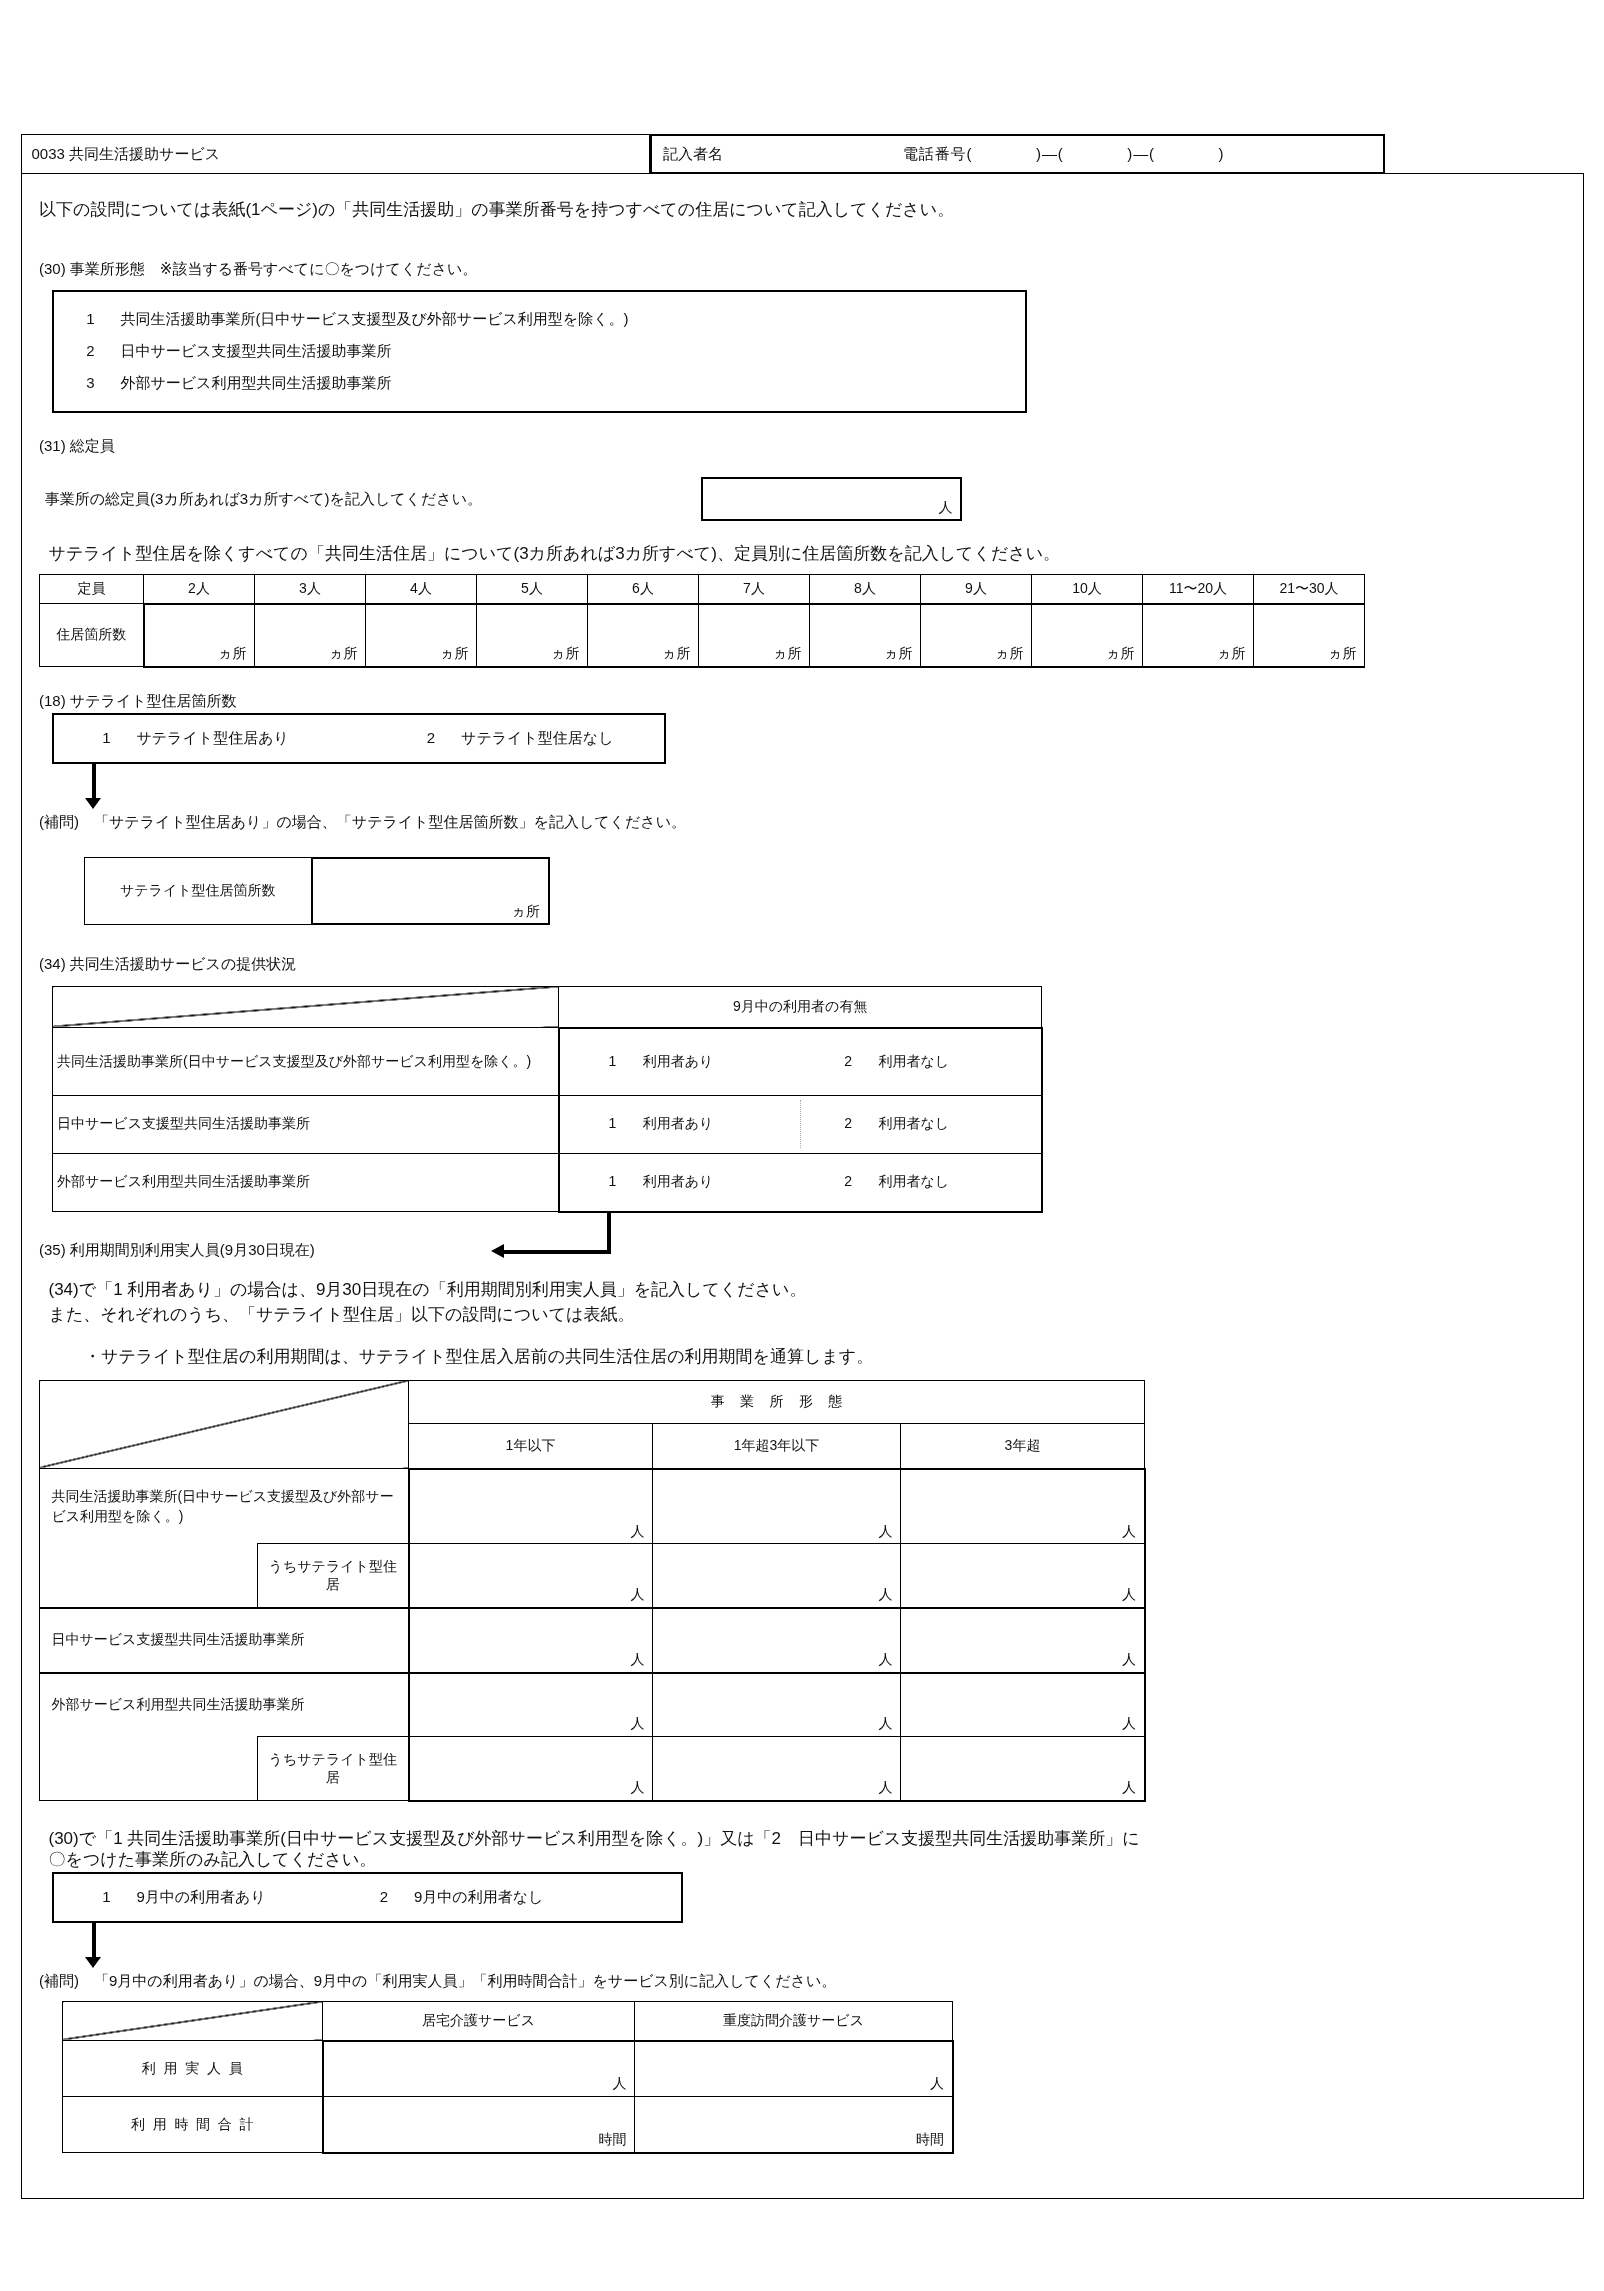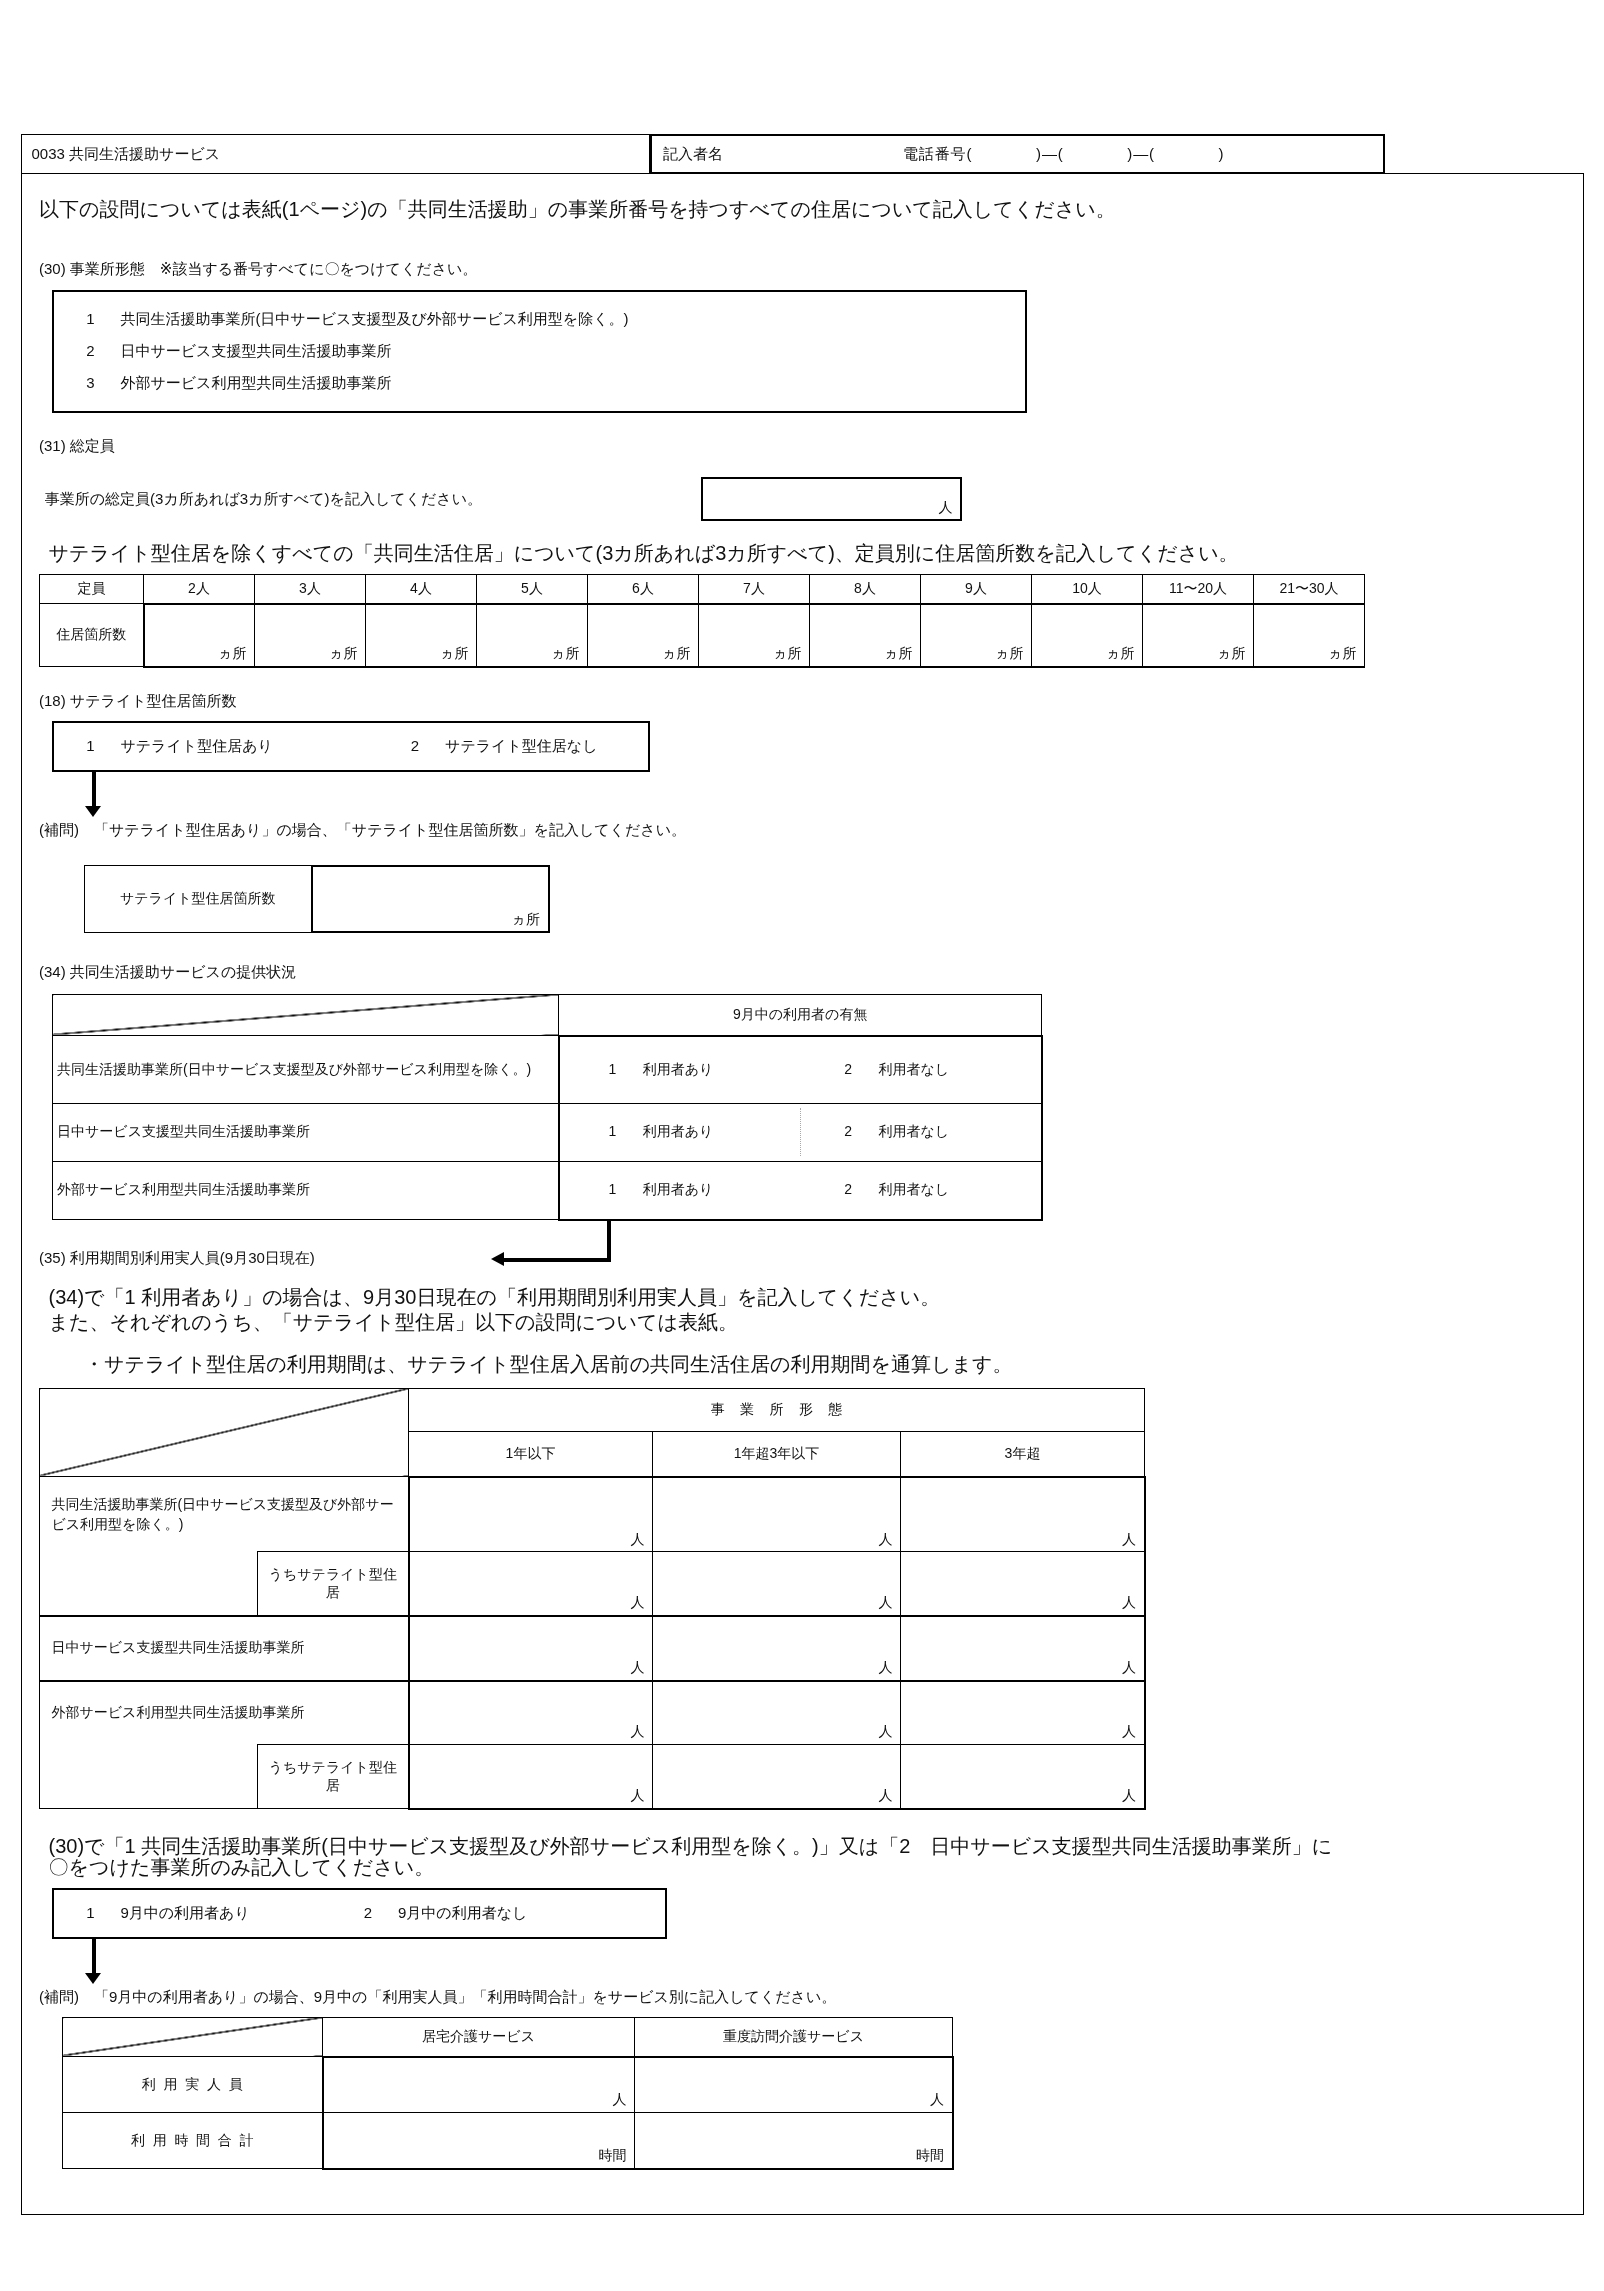--- a/index.html
+++ b/index.html
@@ -6,33 +6,33 @@
   body{width:1604px;min-height:2291px;font-family:"Liberation Sans","DejaVu Sans",sans-serif;color:#111;}
   .sheet{width:1563px;margin:134px 0 0 21px;}
   
   .hdr{display:flex;align-items:stretch;height:40px;margin-bottom:-0.9px;position:relative;z-index:2;}
   .hdr-left{width:617px;border:0.9px solid #000;display:flex;align-items:center;padding-left:9.5px;font-size:15px;background:#fff;}
   .hdr-right{width:731px;border:2.8px solid #000;display:flex;align-items:center;font-size:15px;background:#fff;}
   .hdr-right .rec{margin-left:11.4px;}
   .hdr-right .tel{margin-left:180px;letter-spacing:0.9px;}
   
   .pagebox{border:0.9px solid #000;padding:0 17px 44px 17px;background:#fff;}
-  .line{font-size:20px;line-height:21px;}
+  .line{font-size:17px;line-height:21px;}
   .intro{margin-top:24.6px;}
   .qhead{margin-top:28px;font-size:15px;}
   
   .choicebox{border:2.8px solid #000;margin-left:13.2px;display:flex;align-items:center;font-size:15px;}
   .cb-row{display:block;}
   .onum{display:inline-block;min-width:13.2px;}
   .olabel{margin-left:21px;}
   
   .box30{border:2.8px solid #000;margin-top:11.4px;margin-left:13.2px;width:939px;padding:11.4px 0 11.4px 32px;}
   .box30 .cb-row{line-height:32px;}
   
-  .box1line{height:47px;margin-top:10px;padding-left:32px;}
+  .box1line{height:47px;margin-top:2px;padding-left:48px;}
   .w33{width:562px;}
   .w36{width:579px;}
   .gap33{margin-left:138px;}
   .gap36{margin-left:114px;}
   
   .q31row{position:relative;height:45px;margin-top:21px;}
   .q31text{position:absolute;left:5.7px;top:12.3px;font-size:15px;}
   .q31box{position:absolute;left:662px;top:0;width:257px;height:40px;border:2.8px solid #000;}
   .unit-br{position:absolute;right:7.6px;bottom:2.8px;font-size:14px;}
   

